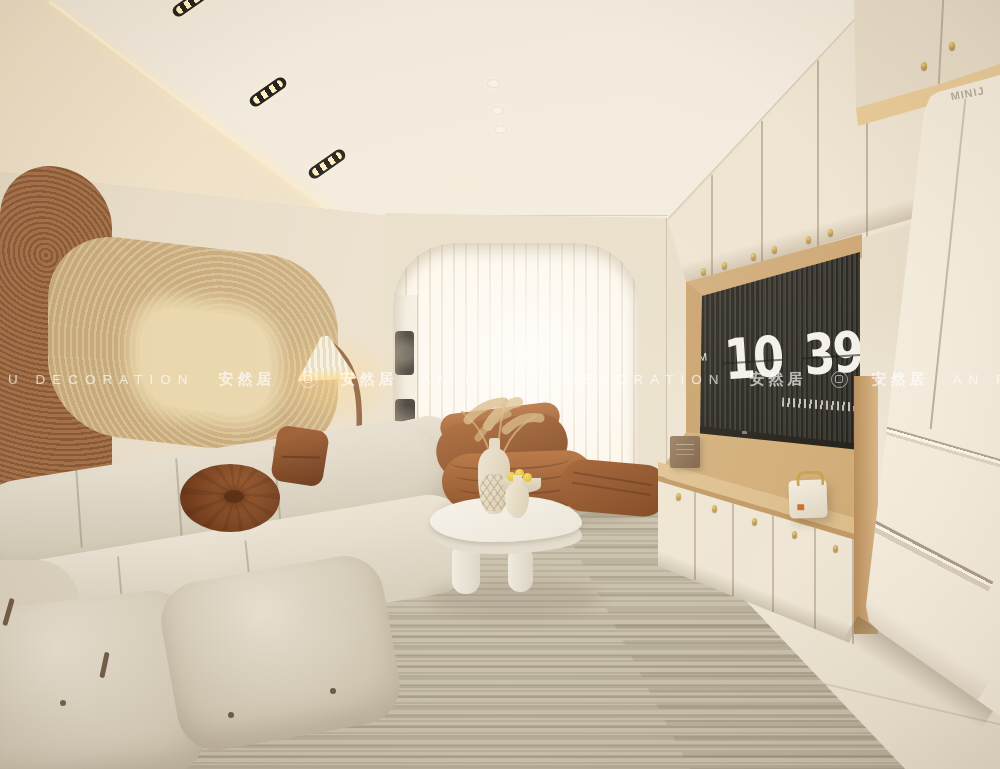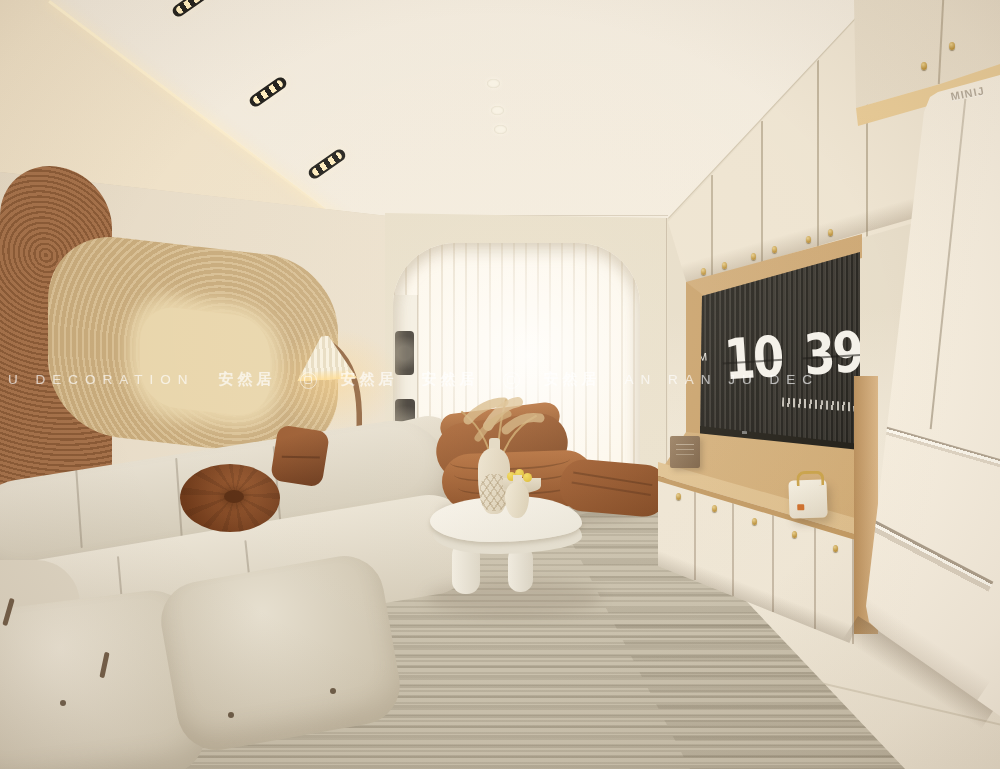--- a/index.html
+++ b/index.html
@@ -261,21 +261,21 @@
   .center-wash{pointer-events:none;
     background:radial-gradient(ellipse at 52% 42%,rgba(255,246,228,.16),rgba(255,246,228,0) 55%);}
   .vignette{pointer-events:none;
     background:radial-gradient(ellipse at 50% 45%,rgba(0,0,0,0) 55%,rgba(110,85,60,.09) 84%,rgba(95,70,45,.16));}
 
   
   .watermark{left:0;top:365px;width:1000px;height:28px;display:flex;align-items:center;gap:24px;
     padding-left:8px;white-space:nowrap;color:rgba(255,255,255,.55);
     font-size:13.5px;letter-spacing:7px;text-shadow:0 0 1px rgba(255,255,255,.3);z-index:90;}
   .wm-cn{font-size:15px;font-weight:bold;letter-spacing:4px;}
-  .wm-group{display:flex;align-items:flex-end;gap:24px;}
+  .wm-group{display:flex;align-items:center;gap:24px;}
   .wm-logo{display:inline-block;width:15px;height:15px;border:1.5px solid rgba(255,255,255,.55);
     border-radius:50%;position:relative;}
   .wm-logo::after{content:"";position:absolute;left:3.5px;top:3.5px;width:6px;height:6px;
     border:1px solid rgba(255,255,255,.55);border-radius:2px;}
 </style>
 </head>
 <body>
 
 <div id="stage">
 
@@ -454,20 +454,21 @@
   <div class="layer center-wash"></div>
   <div class="layer vignette"></div>
 
   <div class="abs watermark">
     <span>U DECORATION</span>
     <span class="wm-group">
       <span class="wm-cn">安然居</span>
       <span class="wm-logo"></span>
       <span class="wm-cn">安然居</span>
     </span>
+    <span>AN RAN JU DECORATION</span>
     <span class="wm-group">
       <span class="wm-cn">安然居</span>
       <span class="wm-logo"></span>
       <span class="wm-cn">安然居</span>
     </span>
     <span>AN RAN JU DEC</span>
   </div>
 
 </div>
 

